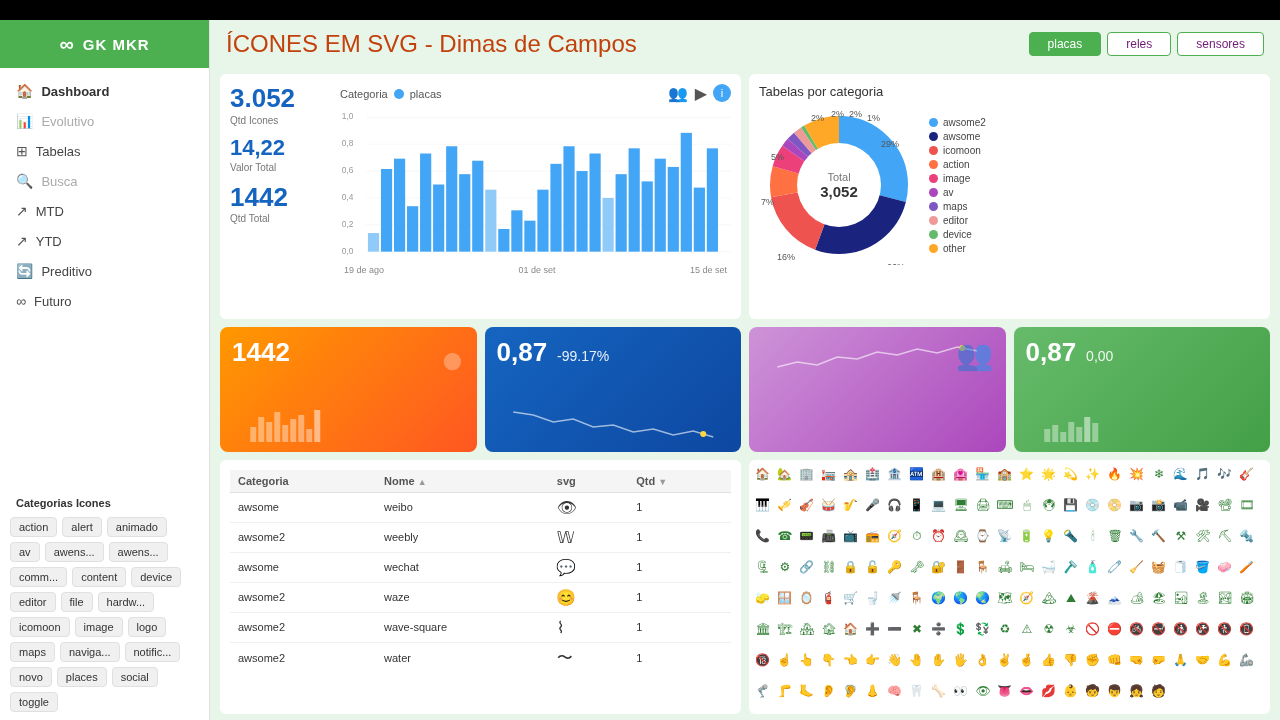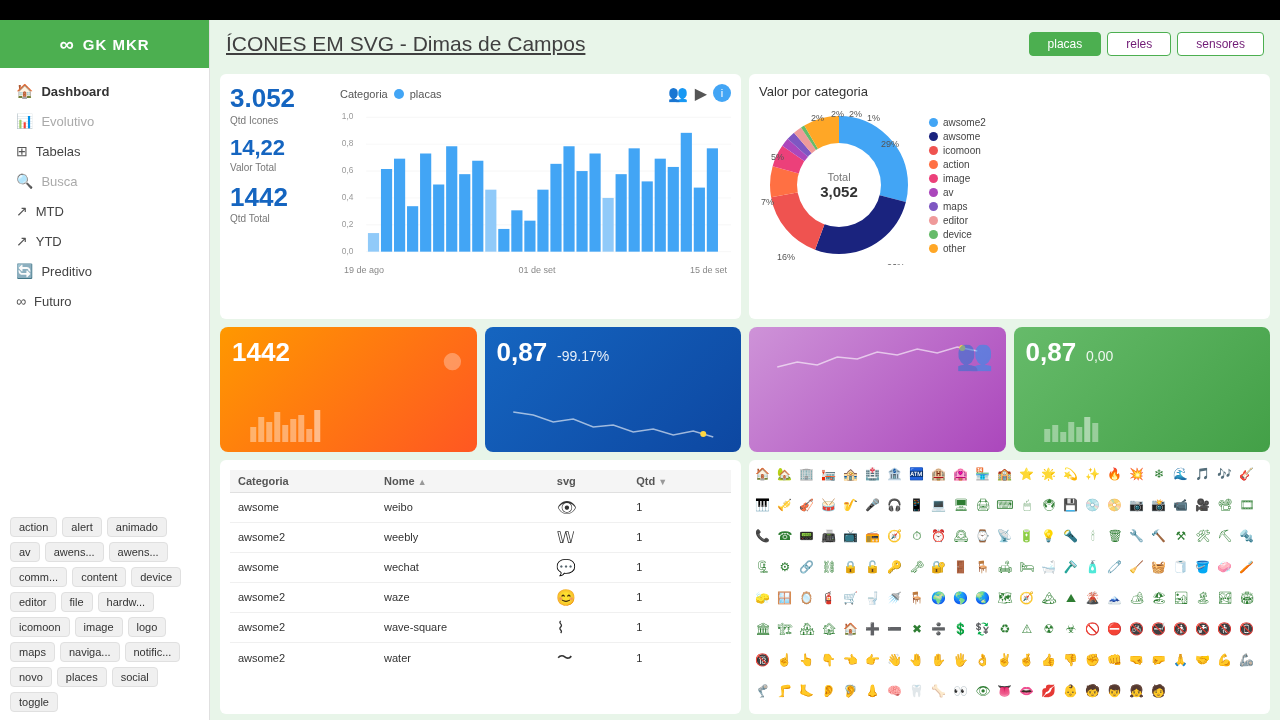--- a/index.html
+++ b/index.html
@@ -93,24 +93,23 @@
     
     .header {
       display: flex;
       align-items: center;
       justify-content: space-between;
       padding: 0 16px;
       height: 48px;
       background: #e8f5e9;
     }
     .header-title {
-      font-size: 21px;
+      font-size: 24px;
       font-weight: 300;
-      color: #404040;
-      text-decoration: underline;
+      color: #c2410c;
     }
     .header-tabs {
       display: flex;
       gap: 6px;
     }
     .header-tab {
       border: 1px solid #4CAF50;
       border-radius: 4px;
       padding: 4px 18px;
       background: #fff;
@@ -364,20 +363,21 @@
         </div>
         <div class="sidebar-nav-item">
           <span class="nav-icon">🔄</span>
           <span>Preditivo</span>
         </div>
         <div class="sidebar-nav-item">
           <span class="nav-icon">∞</span>
           <span>Futuro</span>
         </div>
       </div>
+    <div class="sidebar-section-title">Categorias Icones</div>
     <div class="cat-tags">
 
     <span class="cat-tag">action</span>
         <span class="cat-tag">alert</span>
         <span class="cat-tag">animado</span>
         <span class="cat-tag">av</span>
         <span class="cat-tag">awens...</span>
         <span class="cat-tag">awens...</span>
         <span class="cat-tag">comm...</span>
         <span class="cat-tag">content</span>
@@ -478,21 +478,21 @@
           </svg>
           <div class="chart-x-labels">
             <span>19 de ago</span>
             <span>01 de set</span>
             <span>15 de set</span>
           </div>
         </div>
       </div>
 
       <div class="panel panel-pie">
-        <div class="panel-pie-title">Valor por categoria</div>
+        <div class="panel-pie-title">Tabelas por categoria</div>
         <div class="pie-content">
           <div class="pie-chart-area">
             <svg width="160" height="160" viewBox="0 0 160 160">
 
               <circle cx="80" cy="80" r="55" fill="none" stroke="#42A5F5" stroke-width="28" stroke-dasharray="100 257" stroke-dashoffset="0" transform="rotate(-90 80 80)"></circle>
               <circle cx="80" cy="80" r="55" fill="none" stroke="#1A237E" stroke-width="28" stroke-dasharray="92 265" stroke-dashoffset="-100" transform="rotate(-90 80 80)"></circle>
               <circle cx="80" cy="80" r="55" fill="none" stroke="#EF5350" stroke-width="28" stroke-dasharray="57 300" stroke-dashoffset="-192" transform="rotate(-90 80 80)"></circle>
               <circle cx="80" cy="80" r="55" fill="none" stroke="#FF7043" stroke-width="28" stroke-dasharray="25 332" stroke-dashoffset="-249" transform="rotate(-90 80 80)"></circle>
               <circle cx="80" cy="80" r="55" fill="none" stroke="#EC407A" stroke-width="28" stroke-dasharray="18 339" stroke-dashoffset="-274" transform="rotate(-90 80 80)"></circle>
               <circle cx="80" cy="80" r="55" fill="none" stroke="#AB47BC" stroke-width="28" stroke-dasharray="7 350" stroke-dashoffset="-292" transform="rotate(-90 80 80)"></circle>

